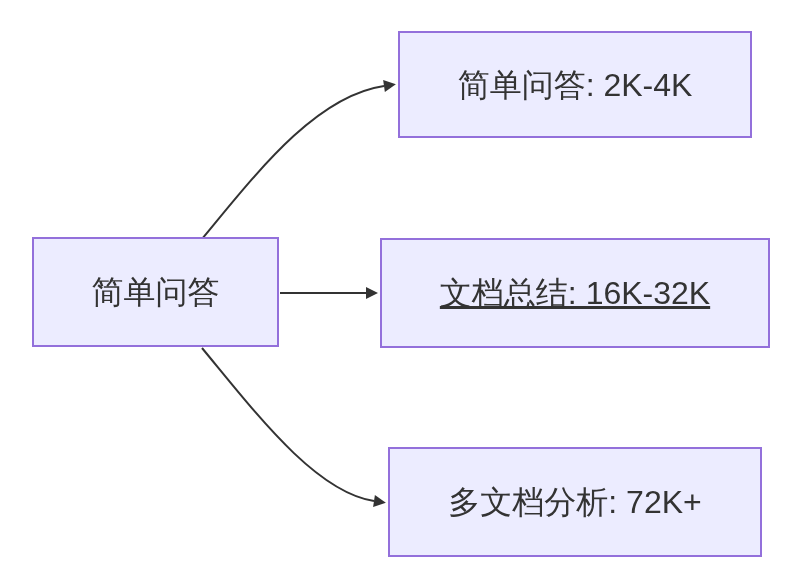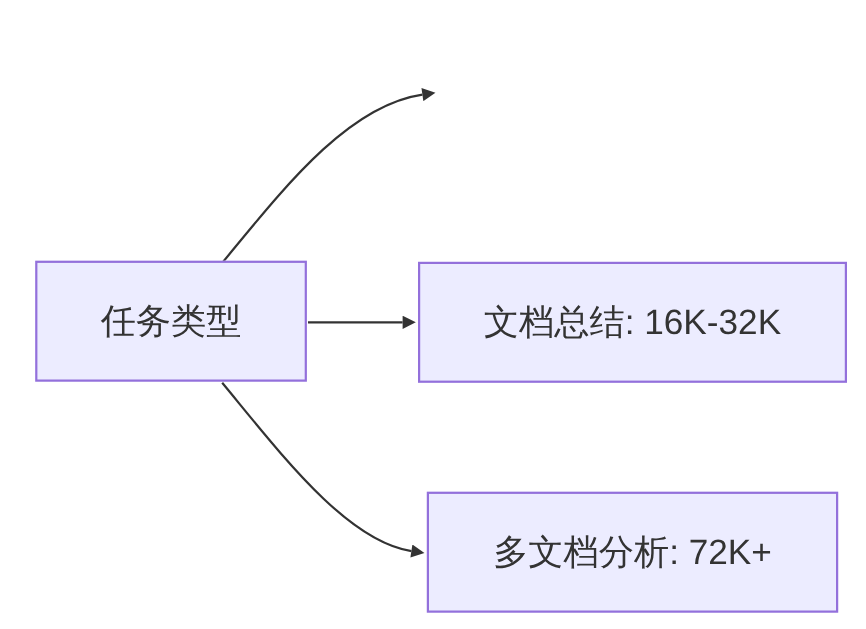--- a/index.html
+++ b/index.html
@@ -41,43 +41,46 @@
     background: var(--node-fill);
     border: 2px solid var(--node-border);
     color: var(--text);
     font-size: 32px;
     line-height: 1;
     text-align: center;
     white-space: nowrap;
   }
   .node-task-type    { left: 32px;  top: 237px; width: 247px; height: 110px; }
   .node-simple-qa    { left: 398px; top: 31px;  width: 354px; height: 107px; }
-  .node-doc-summary  { left: 380px; top: 238px; width: 390px; height: 110px; }
+  .node-doc-summary  { left: 380px; top: 238px; width: 390px; height: 110px; text-decoration: underline; }
   .node-multi-doc    { left: 388px; top: 447px; width: 374px; height: 110px; }
 </style>
 </head>
 <body>
 
 <div class="canvas">
 
   <svg class="edges" viewBox="0 0 787 572" xmlns="http://www.w3.org/2000/svg">
     <defs>
       <marker id="arrow" viewBox="0 0 10 10" refX="0" refY="5" markerUnits="userSpaceOnUse" markerWidth="14" markerHeight="12" orient="auto">
         <path class="arrowhead-shape" d="M 0 0 L 10 5 L 0 10 z"></path>
       </marker>
     </defs>
     <path class="edge" d="M 202 239 C 255 175, 315 96, 384 86" marker-end="url(#arrow)"></path>
     <path class="edge" d="M 280 293 L 366 293" marker-end="url(#arrow)"></path>
     <path class="edge" d="M 202 348 C 255 412, 315 492, 374 501" marker-end="url(#arrow)"></path>
   </svg>
 
   <div class="node node-task-type">
-    <span>任务类型</span>
+    <span>简单问答</span>
   </div>
 
+  <div class="node node-simple-qa">
+    <span>简单问答: 2K-4K</span>
+  </div>
 
   <div class="node node-doc-summary">
     <span>文档总结: 16K-32K</span>
   </div>
 
   <div class="node node-multi-doc">
     <span>多文档分析: 72K+</span>
   </div>
 
 </div>

